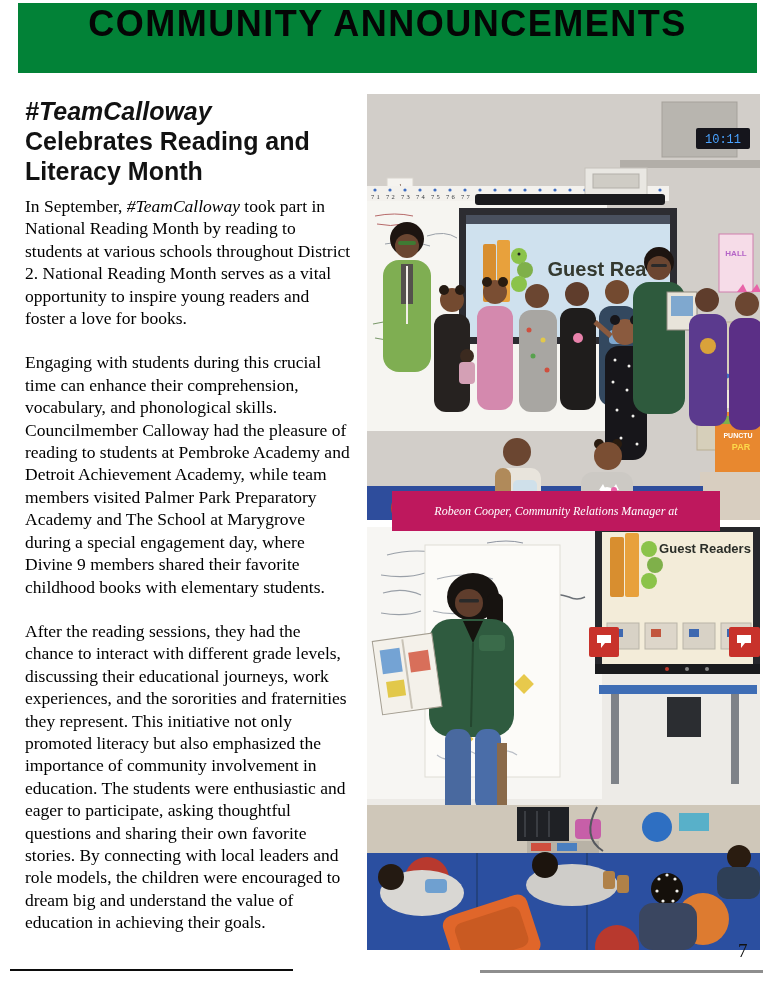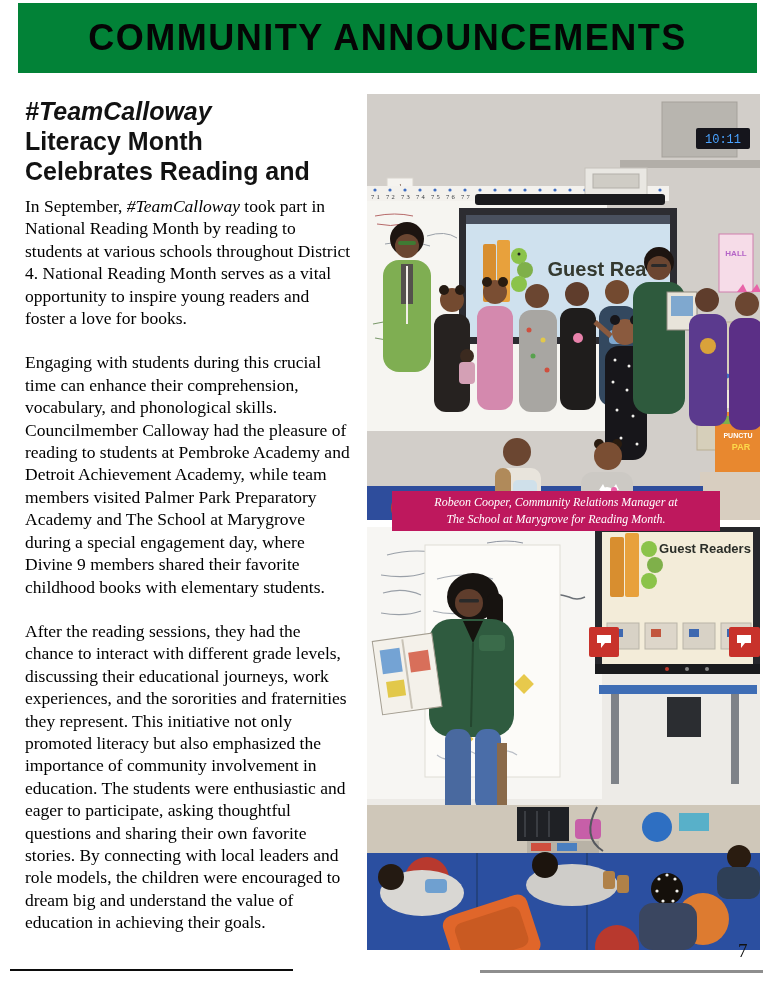--- a/index.html
+++ b/index.html
@@ -1,21 +1,21 @@
 <!DOCTYPE html>
 <html><head>
 <meta charset="utf-8">
 <style>
   html,body{margin:0;padding:0;background:#ffffff;}
   .page{position:relative;width:773px;height:1000px;background:#ffffff;overflow:hidden;
         font-family:"Liberation Serif",serif;color:#000;}
 
   
   .banner{position:absolute;left:18px;top:3px;width:739px;height:70px;background:#028237;
-          display:flex;align-items:center;justify-content:center;}
+          display:flex;align-items:flex-start;justify-content:center;}
   .banner h1{margin:0;font-family:"Liberation Sans",sans-serif;font-weight:800;
              font-size:36px;letter-spacing:1.5px;color:#050505;}
 
   
   .article{position:absolute;left:25px;top:96px;width:328px;}
   .article-title{margin:0 0 9px 0;font-family:"Liberation Sans",sans-serif;color:#121212;
                  font-size:25px;line-height:30px;font-weight:800;}
   .article-title .t-line{display:block;}
   .article-title .t-italic{font-style:italic;}
   .body-para{margin:0 0 22px 0;font-size:17.5px;line-height:22.4px;text-align:left;}
@@ -42,24 +42,24 @@
 
 <div class="page">
 
   <header class="banner">
     <h1>COMMUNITY ANNOUNCEMENTS</h1>
   </header>
 
   <article class="article">
     <h2 class="article-title">
       <span class="t-line t-italic">#TeamCalloway</span>
+      <span class="t-line">Celebrates Reading and</span>
       <span class="t-line">Literacy Month</span>
-      <span class="t-line">Celebrates Reading and</span>
     </h2>
-    <p class="body-para"><span>In September, </span><em>#TeamCalloway</em><span> took part in National Reading Month by reading to students at various schools throughout District 4. National Reading Month serves as a vital opportunity to inspire young readers and foster a love for books.</span></p>
+    <p class="body-para"><span>In September, </span><em>#TeamCalloway</em><span> took part in National Reading Month by reading to students at various schools throughout District 2. National Reading Month serves as a vital opportunity to inspire young readers and foster a love for books.</span></p>
     <p class="body-para">Engaging with students during this crucial time can enhance their comprehension, vocabulary, and phonological skills. Councilmember Calloway had the pleasure of reading to students at Pembroke Academy and Detroit Achievement Academy, while team members visited Palmer Park Preparatory Academy and The School at Marygrove during a special engagement day, where Divine 9 members shared their favorite childhood books with elementary students.</p>
     <p class="body-para">After the reading sessions, they had the chance to interact with different grade levels, discussing their educational journeys, work experiences, and the sororities and fraternities they represent. This initiative not only promoted literacy but also emphasized the importance of community involvement in education. The students were enthusiastic and eager to participate, asking thoughtful questions and sharing their own favorite stories. By connecting with local leaders and role models, the children were encouraged to dream big and understand the value of education in achieving their goals.</p>
   </article>
 
   <figure class="photo photo1">
     <svg viewBox="0 0 393 426">
 
       <rect x="0" y="0" width="393" height="426" fill="#d2cec9"></rect>
 
       <rect x="295" y="8" width="75" height="55" fill="#b8b5af" stroke="#a5a19b"></rect>
@@ -264,21 +264,20 @@
         <rect x="214" y="378" width="52" height="48" rx="12" fill="#ccc9c4"></rect>
         <circle cx="240" cy="402" r="9" fill="#ffffff"></circle>
         <path d="M232 396 l4 -6 l3 6 z M245 396 l4 -6 l3 6 z" fill="#ffffff"></path>
         <circle cx="247" cy="396" r="3" fill="#e864a8"></circle>
       </g>
     </svg>
   </figure>
 
   <figcaption class="caption">
     <span>Robeon Cooper, Community Relations Manager at</span>
-    <span>The School at Marygrove for Reading Month.</span>
   </figcaption>
 
   <figure class="photo photo2">
     <svg viewBox="0 0 393 423">
       <rect x="0" y="0" width="393" height="423" fill="#edebe7"></rect>
 
       <g>
         <rect x="0" y="0" width="235" height="272" fill="#f7f6f3"></rect>
         <path d="M20 28 q30 -8 60 0 M14 48 q26 4 44 -2 M16 66 q20 -6 38 2 M14 86 q24 4 40 -2" stroke="#9aa0a8" stroke-width="1.2" fill="none"></path>
         <path d="M120 16 q20 -4 36 0 M124 28 q16 3 28 0 M126 40 q14 -3 24 0" stroke="#8e94a0" stroke-width="1" fill="none"></path>

